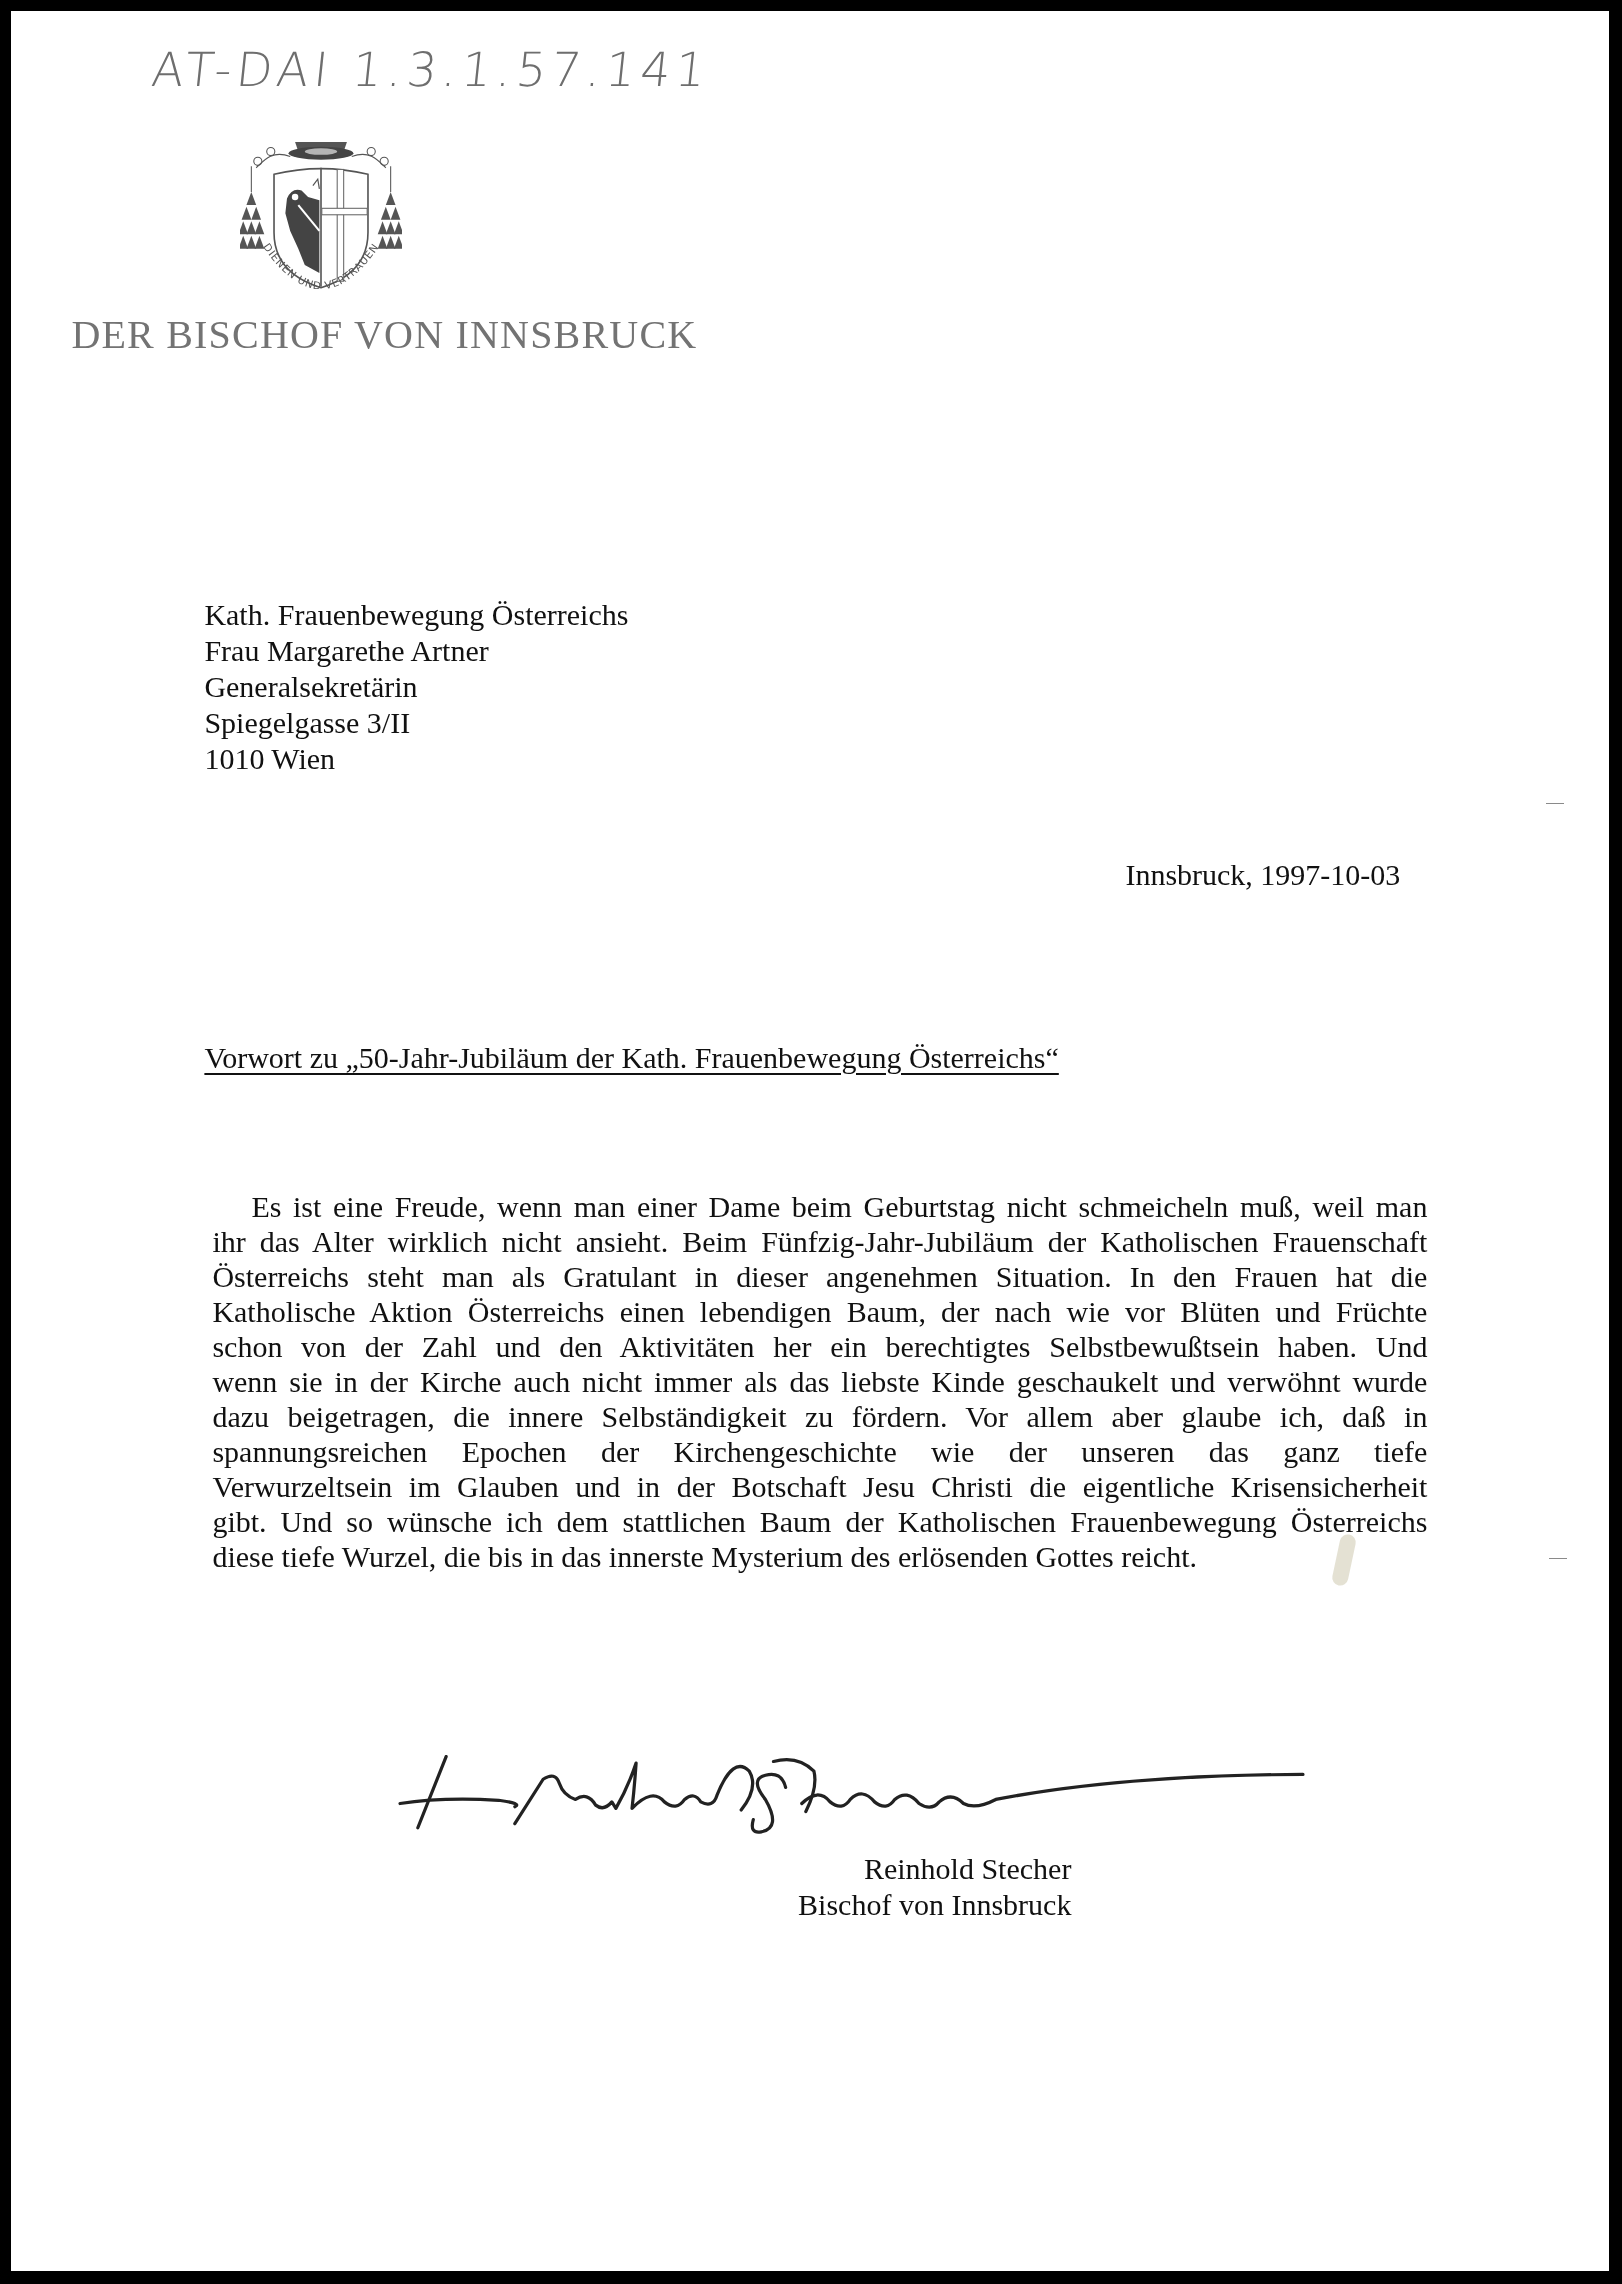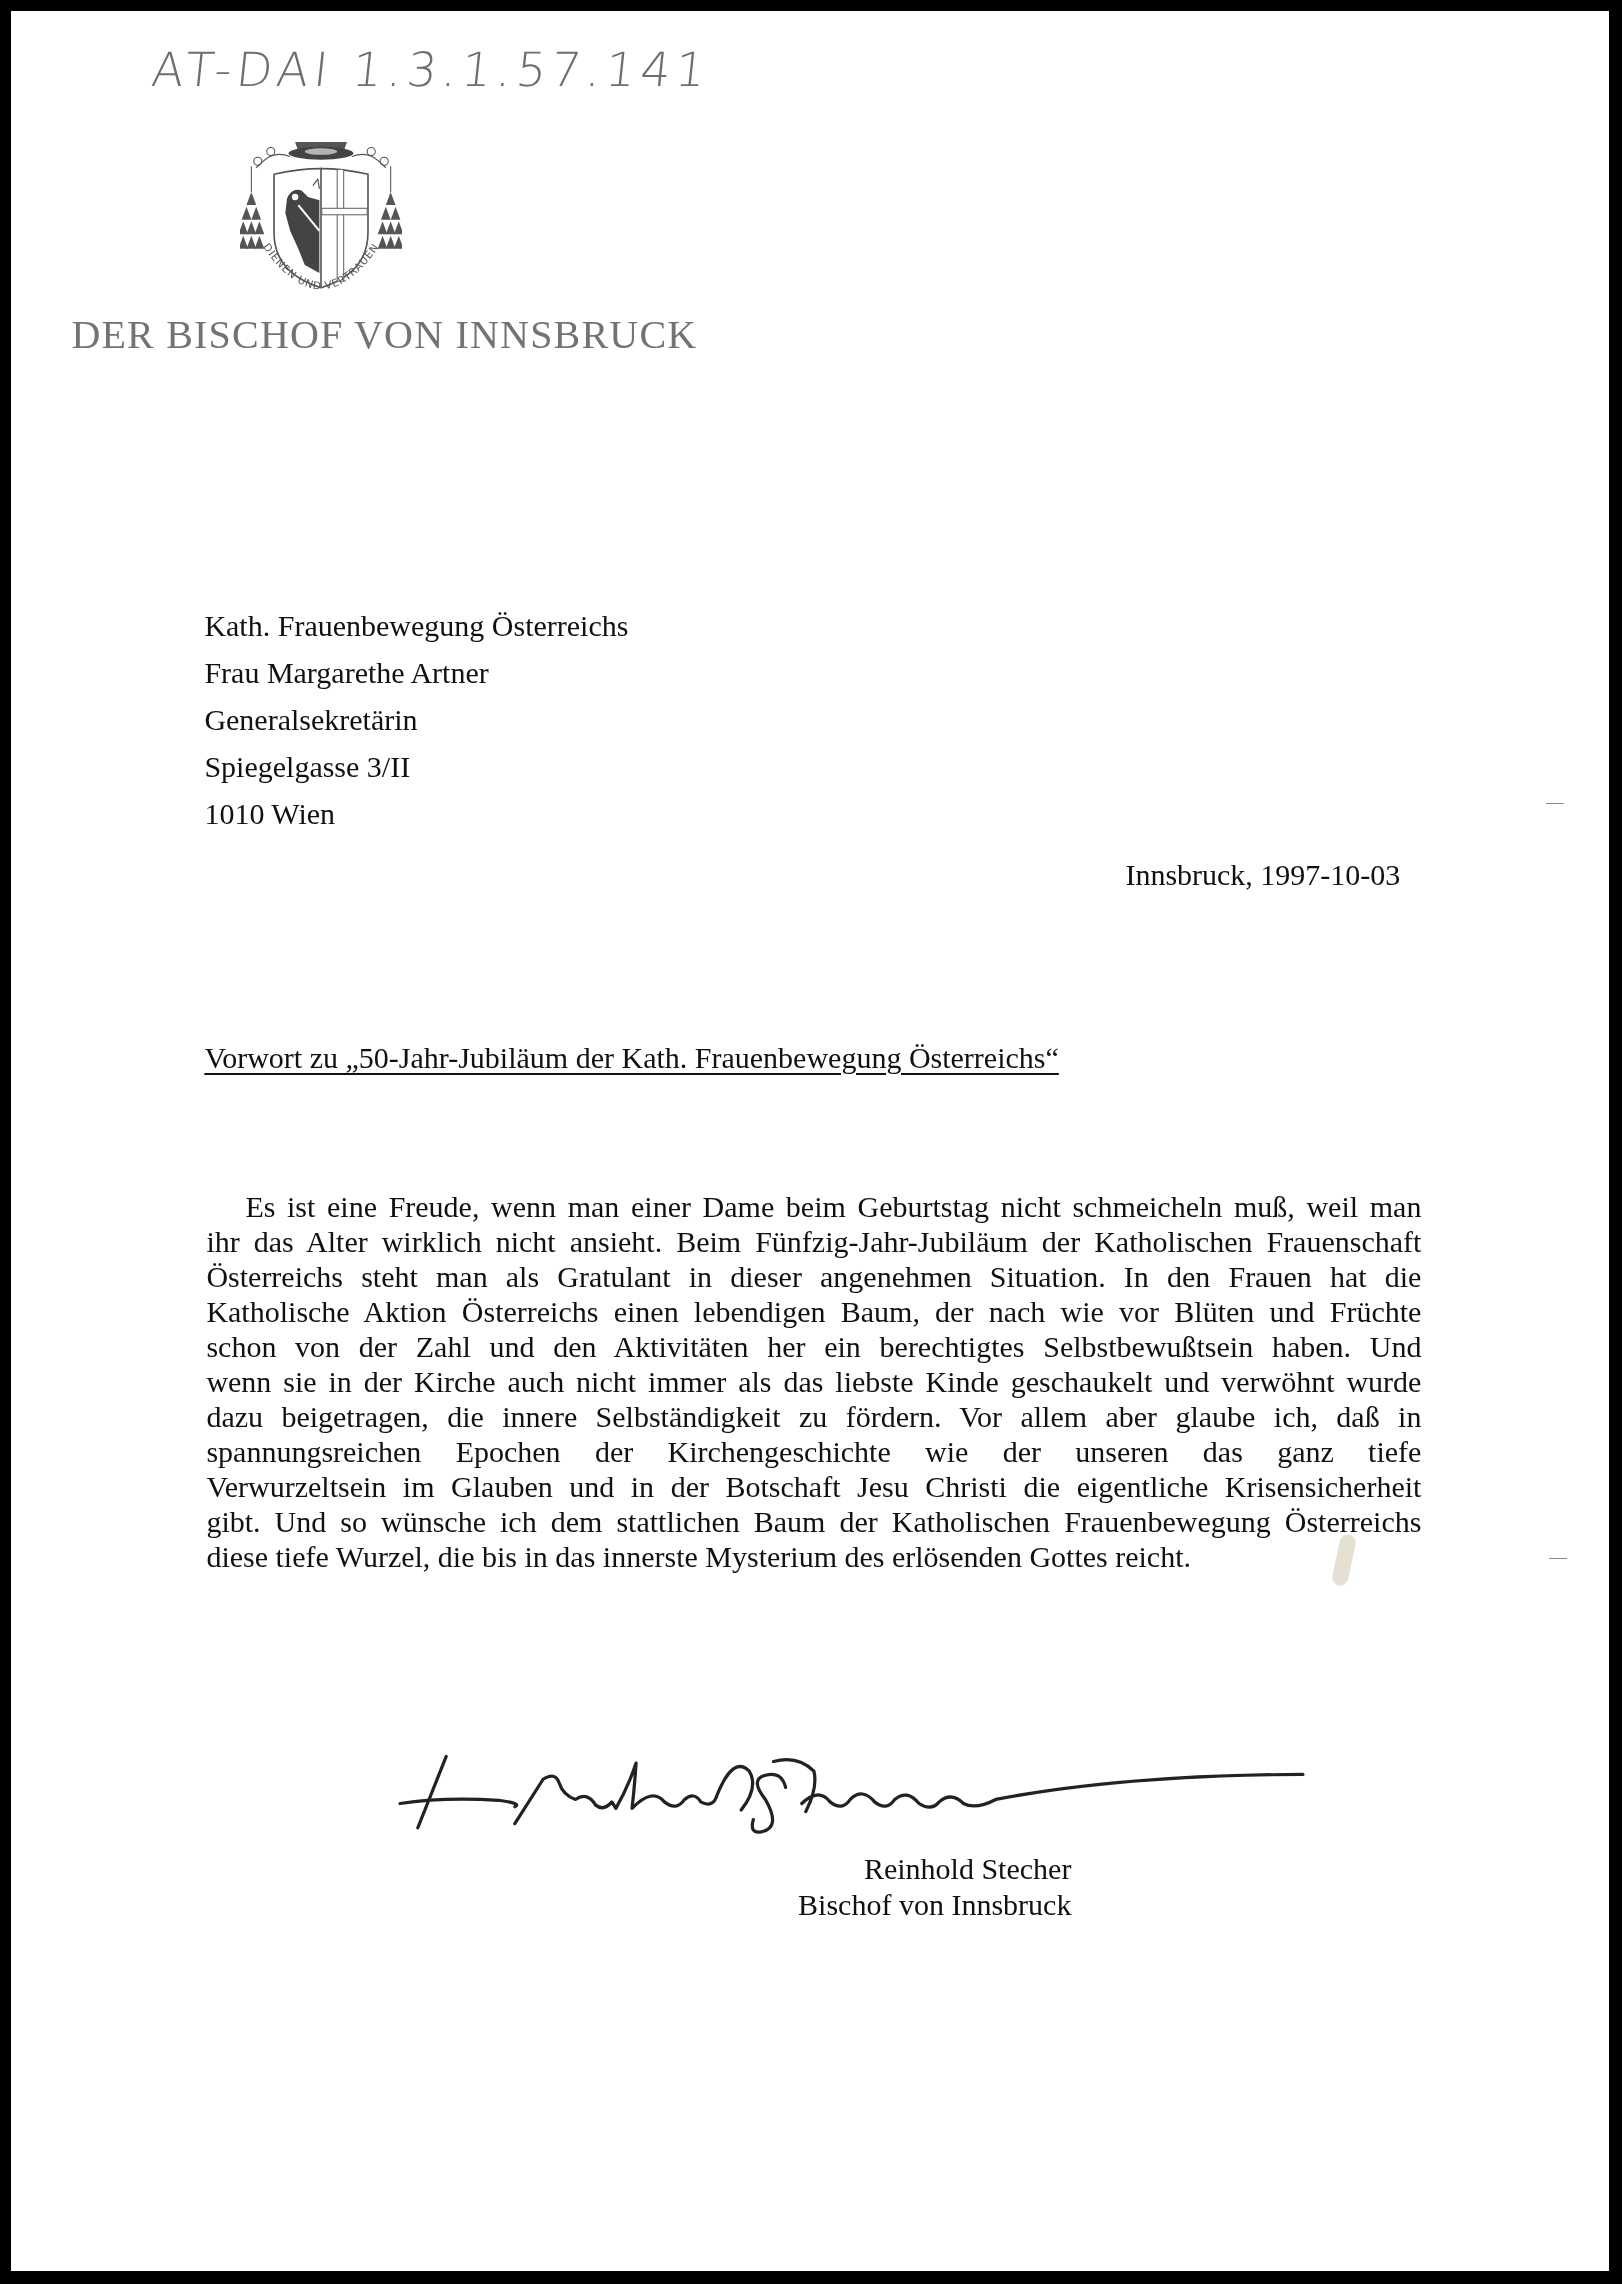--- a/index.html
+++ b/index.html
@@ -40,39 +40,39 @@
     letter-spacing: 1.2px;
     color: #737373;
     white-space: nowrap;
   }
 
   .address {
     left: 193px; top: 586px;
     font-size: 30px;
     line-height: 36px;
   }
-  .address div { white-space: nowrap; margin-top: 11px; }
+  .address div { white-space: nowrap; }
 
   .date {
     left: 1114px; top: 847px;
     font-size: 30px;
     white-space: nowrap;
   }
 
   .subject {
     left: 193px; top: 1030px;
     font-size: 30px;
     white-space: nowrap;
     text-decoration: underline;
     text-decoration-thickness: 1.6px;
     text-underline-offset: 4.9px;
   }
 
   .body-text {
-    left: 195px; top: 1178px;
+    left: 201px; top: 1178px;
     width: 1215px;
     font-size: 30px;
     line-height: 35px;
   }
   .body-text .line {
     display: block;
     text-align: justify;
     text-align-last: justify;
     white-space: nowrap;
     height: 35px;

